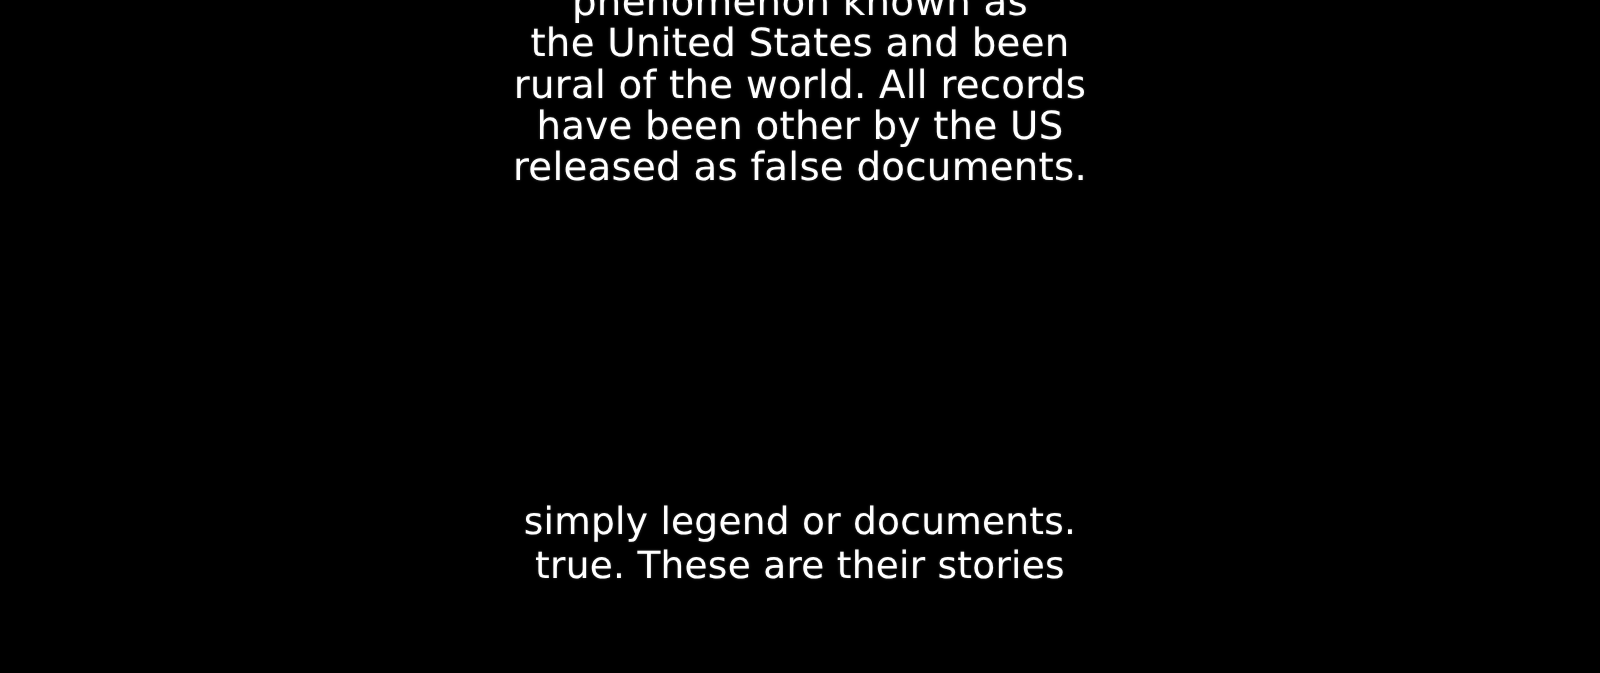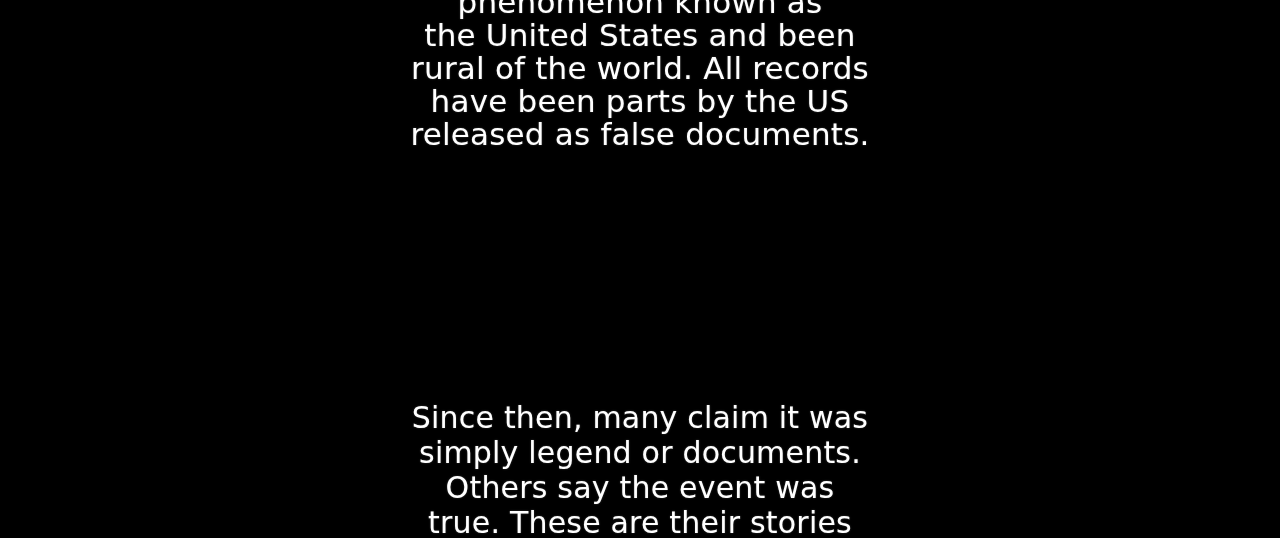--- a/index.html
+++ b/index.html
@@ -59,24 +59,22 @@
 </style>
 </head>
 <body>
 
 <div class="screen">
 
   <div class="block-one">
     <span class="line">phenomenon known as</span>
     <span class="line">the United States and been</span>
     <span class="line">rural of the world. All records</span>
-    <span class="line">have been parts by the US</span>
+    <span class="line">have been other by the US</span>
     <span class="line">released as false documents.</span>
   </div>
 
   <div class="block-two">
-    <span class="line">Since then, many claim it was</span>
     <span class="line">simply legend or documents.</span>
-    <span class="line">Others say the event was</span>
     <span class="line">true. These are their stories</span>
   </div>
 
 </div>
 
 </body></html>

